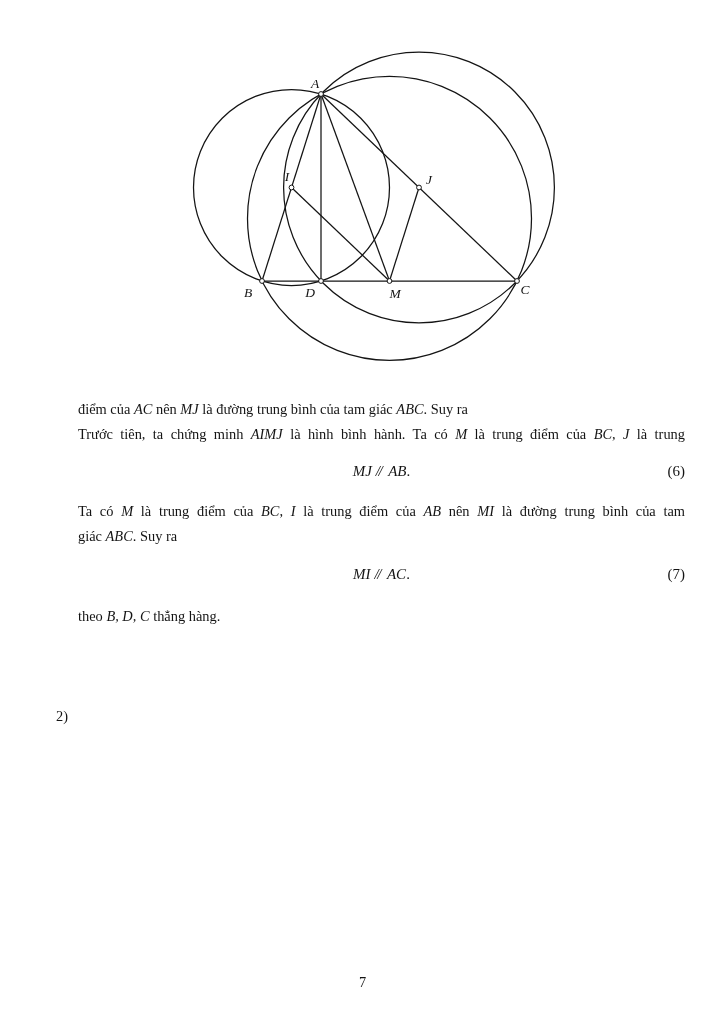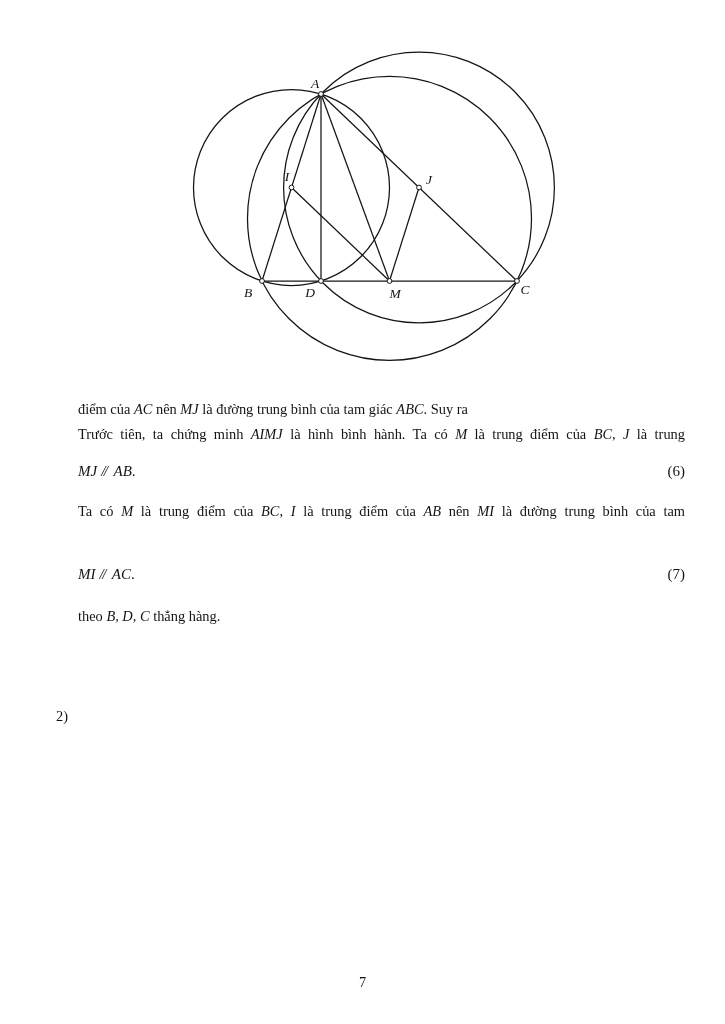--- a/index.html
+++ b/index.html
@@ -24,21 +24,21 @@
   .tblock {
     position: absolute; left: 78px; width: 607px;
     font-size: 14.4px; line-height: 25px;
   }
   .tline { white-space: normal; }
   .tline.just { text-align: justify; text-align-last: justify; }
   .mi { font-style: italic; }
 
   .eqline {
     position: absolute; left: 78px; width: 607px; height: 25px;
-    font-size: 15px; line-height: 25px; 
+    font-size: 15px; line-height: 25px; text-align: center;
   }
   .eq-num { position: absolute; right: 0; top: 0; font-style: normal; }
 
   .refbox {
     border: 1px solid #cc2b2b;
     padding: 0 1.5px;
     margin: 0 0.5px;
     display: inline-block;
     line-height: 15px;
   }
@@ -97,20 +97,21 @@
       <div class="tline just">Trước tiên, ta chứng minh <span class="mi">AIMJ</span> là hình bình hành. Ta có <span class="mi">M</span> là trung điểm của <span class="mi">BC</span>, <span class="mi">J</span> là trung</div>
     </div>
 
   <div class="eqline" style="top:459px">
     <span class="eq-body"><span class="mi">MJ</span><span class="par">//</span><span class="mi">AB</span>.</span>
     <span class="eq-num">(6)</span>
   </div>
 
   <div class="tblock" style="top:499px">
       <div class="tline just">Ta có <span class="mi">M</span> là trung điểm của <span class="mi">BC</span>, <span class="mi">I</span> là trung điểm của <span class="mi">AB</span> nên <span class="mi">MI</span> là đường trung bình của tam</div>
+      <div class="tline">giác <span class="mi">ABC</span>. Suy ra</div>
     </div>
 
   <div class="eqline" style="top:562px">
     <span class="eq-body"><span class="mi">MI</span><span class="par">//</span><span class="mi">AC</span>.</span>
     <span class="eq-num">(7)</span>
   </div>
 
   <div class="tblock" style="top:604px">
       <div class="tline">theo <span class="mi">B, D, C</span> thẳng hàng.</div>
     </div>

